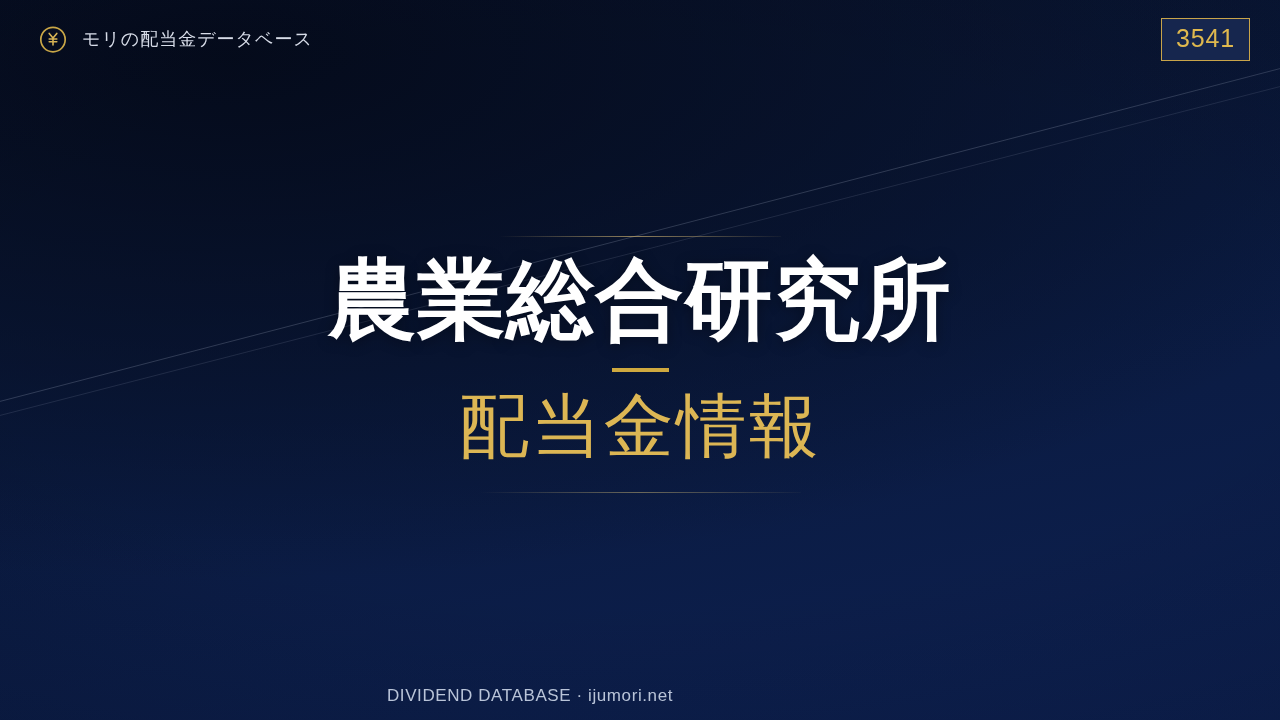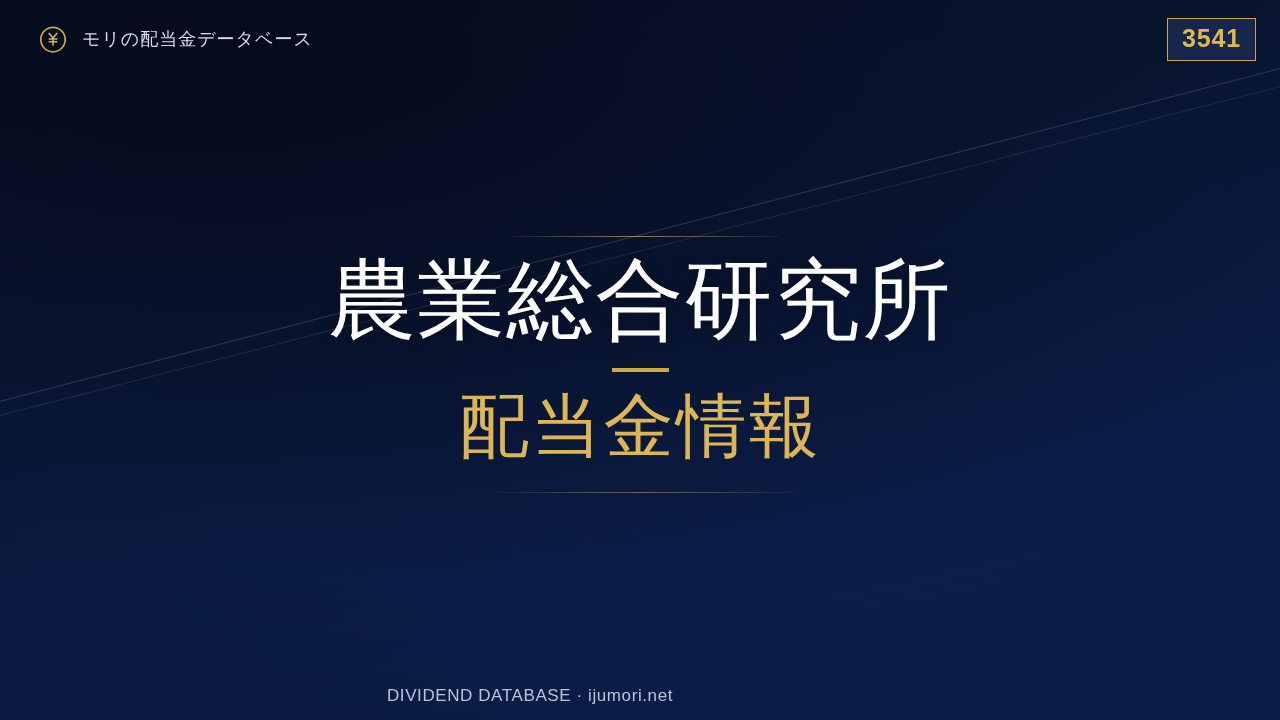--- a/index.html
+++ b/index.html
@@ -44,21 +44,21 @@
   .diagonals svg { display:block; width:1280px; height:720px; }
 
   
   .topbar {
     position:absolute;
     top:0; left:0;
     width:1280px;
     height:78px;
     display:flex;
     align-items:center;
-    padding:0 24px 0 38px;
+    padding:0 30px 0 38px;
   }
 
   .brand {
     display:flex;
     align-items:center;
     gap:14px;
   }
 
   .brand-mark {
     width:30px; height:30px;
@@ -74,21 +74,21 @@
     white-space:nowrap;
   }
 
   .spacer { flex:1 1 auto; }
 
   .ticker {
     border:1px solid #c8a44a;
     background:#16264e;
     color:#e0b94e;
     font-size:25px;
-    font-weight:700;
+    font-weight:400;
     letter-spacing:0.035em;
     line-height:1;
     padding:7px 14px 9px;
     white-space:nowrap;
   }
 
   
   .hero {
     position:absolute;
     left:0;
@@ -101,21 +101,21 @@
 
   .rule-top {
     width:282px;
     height:1px;
     background:linear-gradient(90deg, rgba(190,160,90,0) 0%, rgba(196,170,110,0.72) 48%, rgba(190,160,90,0.06) 100%);
     margin-bottom:16px;
   }
 
   .company {
     font-size:88px;
-    font-weight:400;
+    font-weight:700;
     color:#ffffff;
     letter-spacing:0.012em;
     line-height:1.06;
     white-space:nowrap;
     text-shadow:0 2px 14px rgba(0,0,0,0.35);
   }
 
   .dash {
     width:57px;
     height:4px;

